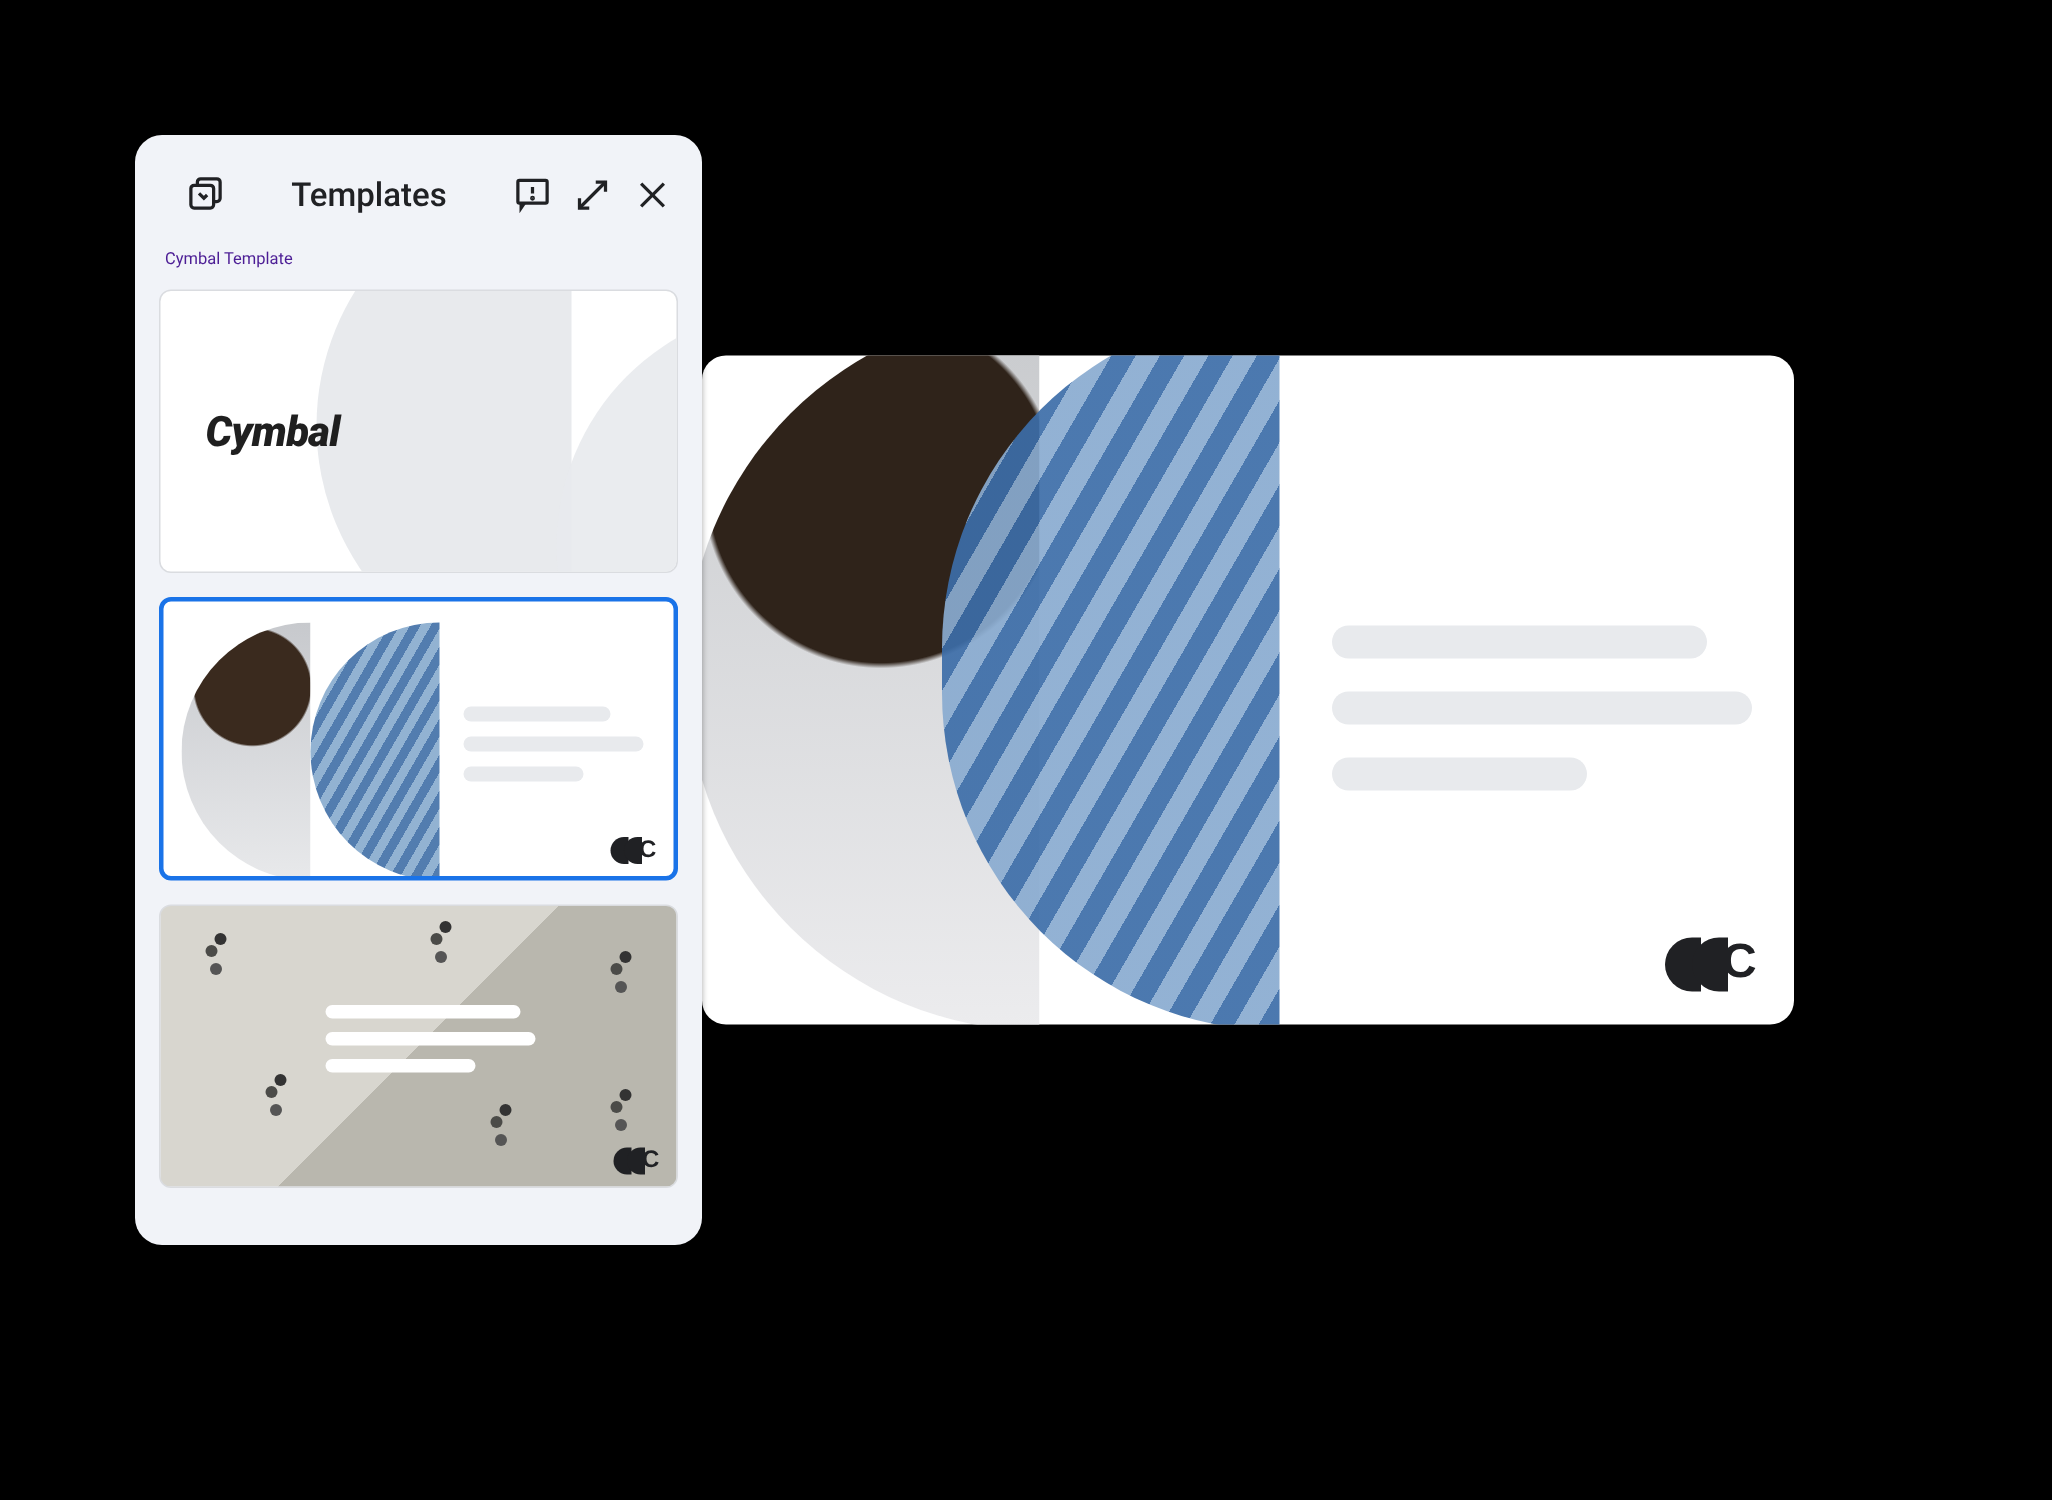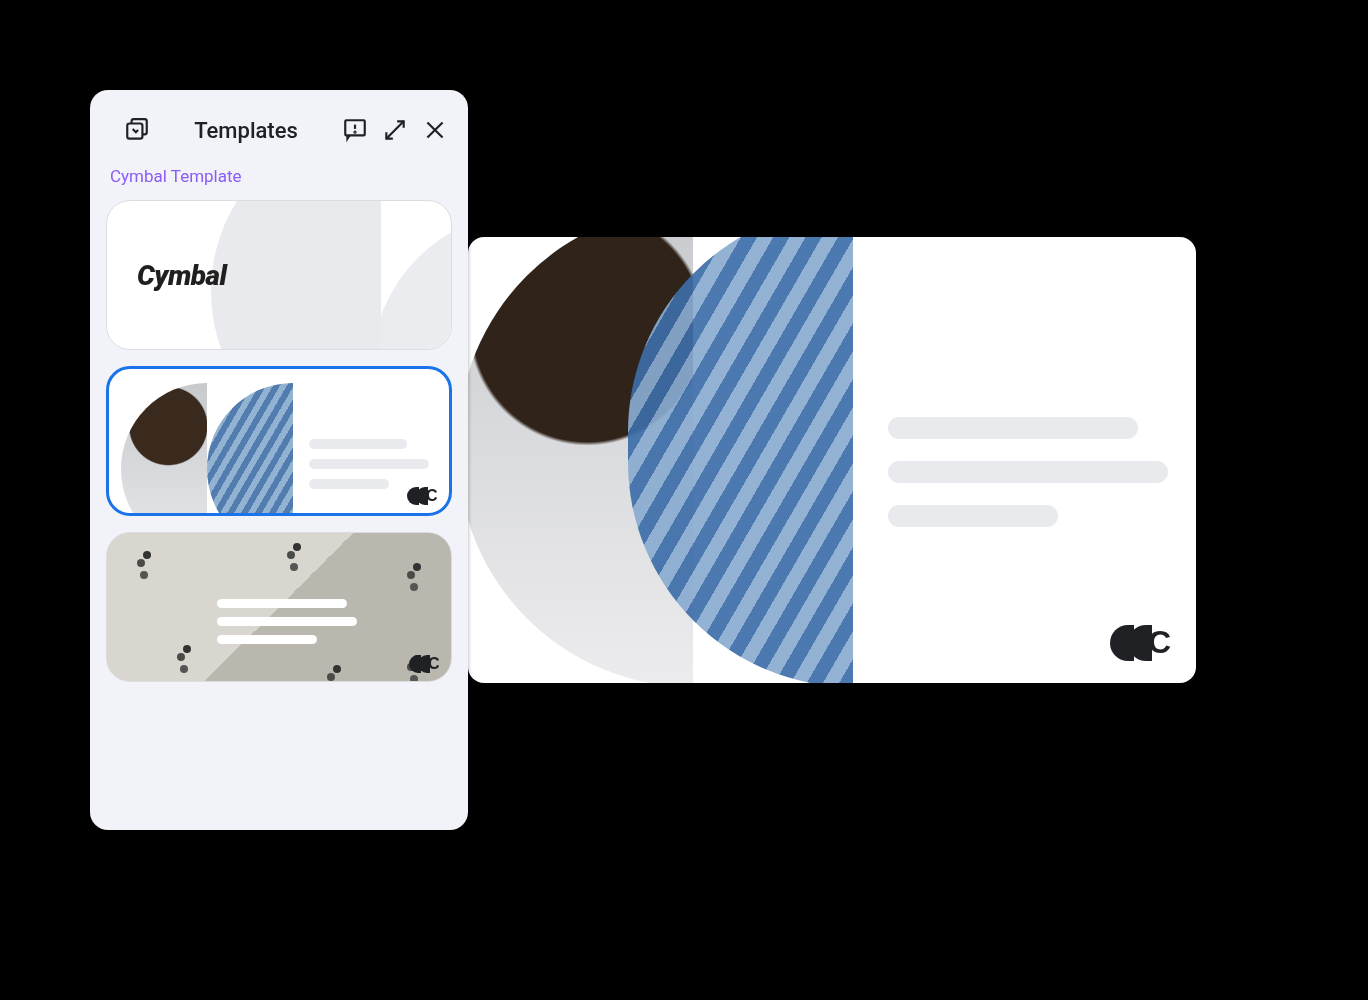--- a/index.html
+++ b/index.html
@@ -45,30 +45,30 @@
       height: 26px;
       display: flex;
       align-items: center;
       justify-content: center;
       margin-left: 14px;
       cursor: pointer;
     }
     .hdr-icon svg { width: 26px; height: 26px; stroke: #202124; fill: none; stroke-width: 2; }
 
     .subtitle {
-      font-size: 17px;
-      color: #8b5cf6;
+      font-size: 11px;
+      color: #4c1d95;
       padding: 12px 4px 14px;
     }
 
     
     .card {
       width: 100%;
-      height: 150px;
-      border-radius: 24px;
+      height: 189px;
+      border-radius: 8px;
       border: 1px solid #dadce0;
       margin-bottom: 16px;
       position: relative;
       overflow: hidden;
       background: #fff;
       cursor: pointer;
     }
     .card.selected { border: 3px solid #1a73e8; }
 
     

